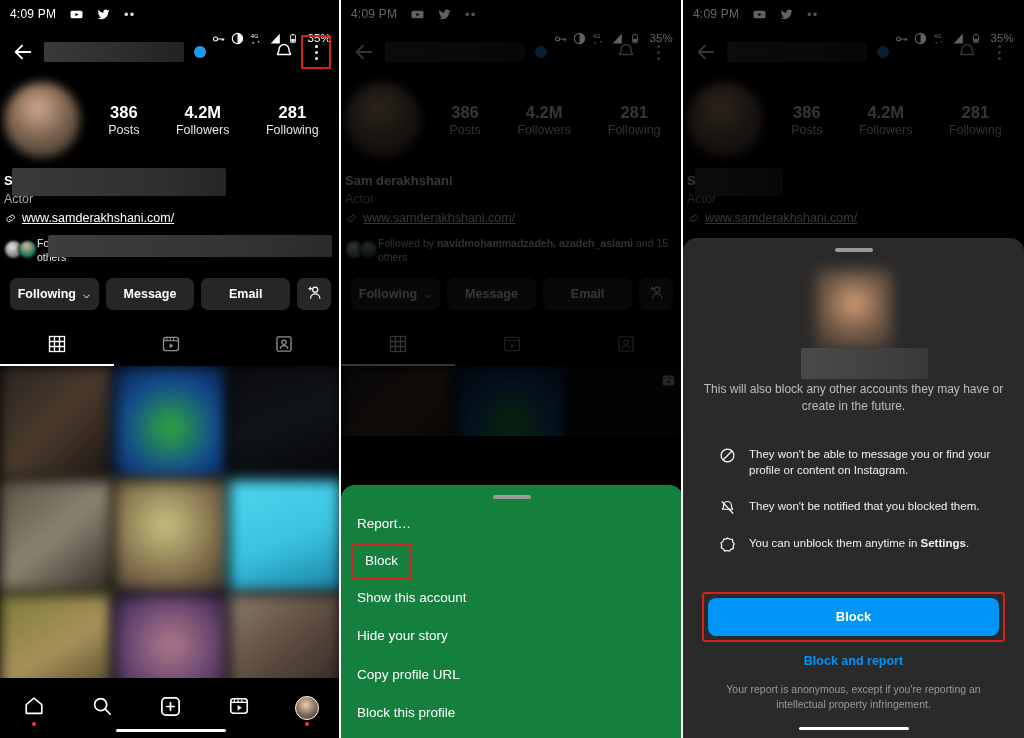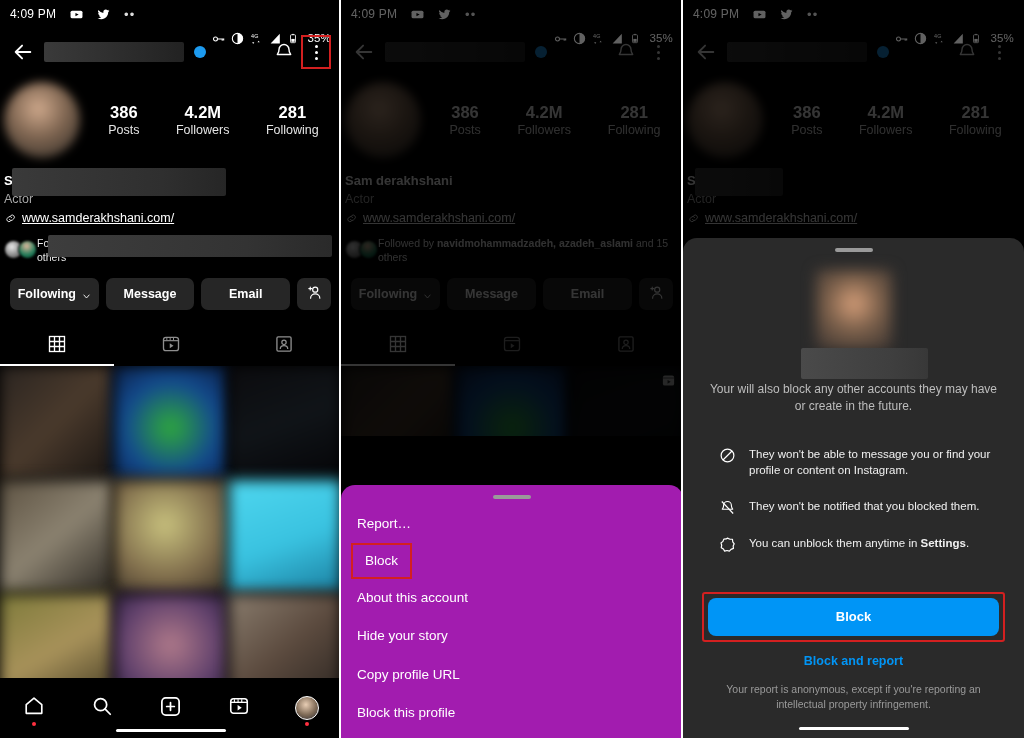--- a/index.html
+++ b/index.html
@@ -129,21 +129,21 @@
           border:1.5px solid #fff; filter:blur(.6px); }
   .homebar{ position:absolute; bottom:6px; left:50%; transform:translateX(-50%);
             width:110px;height:3px;border-radius:2px;background:#fff; z-index:30; }
 
   
   .scrim{ position:absolute; inset:0; background:rgba(0,0,0,.62); z-index:30; pointer-events:none; }
 
   
   .sheet{
     position:absolute; left:0; bottom:0; width:100%;
-    background:#a21caf; border-radius:14px 14px 0 0; z-index:40;
+    background:#15803d; border-radius:14px 14px 0 0; z-index:40;
     padding:0 0 6px 0;
   }
   .handle{ width:38px;height:4px;border-radius:3px;background:#9a9a9a;
            margin:10px auto 6px auto; }
   .mitem{ font-size:13.5px; color:#fff; padding:11px 16px; line-height:1.2; }
   .mitem.hl{ display:inline-block; margin:0 0 0 10px; padding:8px 12px; border:2px solid #d32020; }
   .mrow{ display:block; }
 
   
   .blocksheet{
@@ -626,21 +626,21 @@
 
   <div class="sheet">
     <div class="handle"></div>
     <div class="mrow">
       <div class="mitem">Report…</div>
     </div>
     <div class="mrow">
       <div class="mitem hl">Block</div>
     </div>
     <div class="mrow">
-      <div class="mitem">About this account</div>
+      <div class="mitem">Show this account</div>
     </div>
     <div class="mrow">
       <div class="mitem">Hide your story</div>
     </div>
     <div class="mrow">
       <div class="mitem">Copy profile URL</div>
     </div>
     <div class="mrow">
       <div class="mitem">Block this profile</div>
     </div>
@@ -766,21 +766,21 @@
 
   <div class="scrim"></div>
 
   <div class="blocksheet">
     <div class="handle"></div>
     <div class="bs-av"></div>
     <div class="bs-title">
       <span class="t">Block</span>
       <span class="bs-cover"></span>
     </div>
-    <div class="bs-sub">Your will also block any other accounts they may have or create in the future.</div>
+    <div class="bs-sub">This will also block any other accounts they may have or create in the future.</div>
 
     <div class="bs-list">
       <div class="bs-li">
         <span class="bi"><svg viewBox="0 0 24 24" width="17" height="17">
               <circle cx="12" cy="12" r="9" fill="none" stroke="#fff" stroke-width="1.7"></circle>
               <path d="M5.6 18.4L18.4 5.6" stroke="#fff" stroke-width="1.7"></path>
             </svg></span>
         <span class="bt">They won't be able to message you or find your profile or content on Instagram.</span>
       </div>
       <div class="bs-li">

